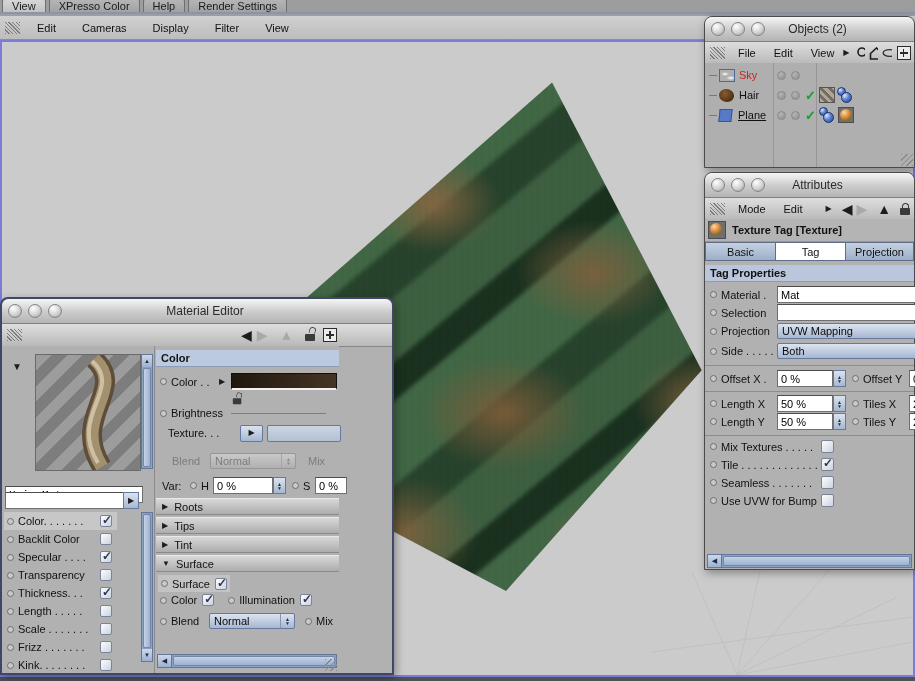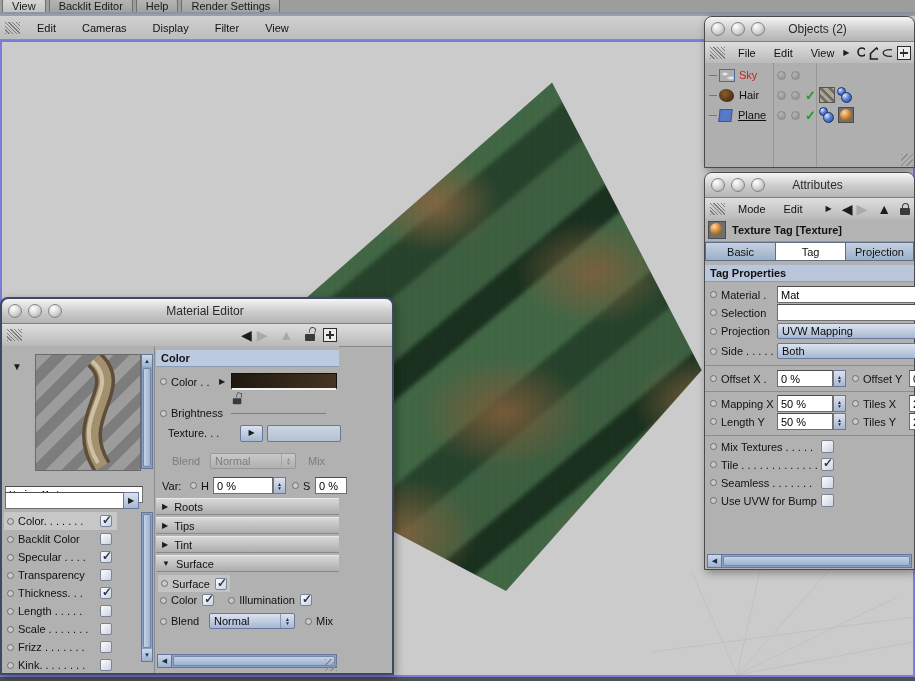--- a/index.html
+++ b/index.html
@@ -134,21 +134,21 @@
 </head>
 <body>
 
 <div id="app">
 
   <div id="tabbar" class="abs">
     <div class="tab active">
         <span>View</span>
       </div>
     <div class="tab">
-        <span>Backlit Editor</span>
+        <span>XPresso Color</span>
       </div>
     <div class="tab">
         <span>Help</span>
       </div>
     <div class="tab">
         <span>Render Settings</span>
       </div>
   </div>
 
   <div id="menubar" class="abs">
@@ -324,21 +324,21 @@
       <input class="field" style="width: 48px;" readonly="" value="0 %">
       <span class="stepper"></span>
       <span class="blt" style="margin-left:6px;"></span>
       <span class="albl" style="width:46px;">Offset Y</span>
       <input class="field" style="width: 18px;" readonly="" value="0 %">
     </div>
     <div class="sephr" style="top:218px;"></div>
 
     <div class="arow" style="left:5px;top:222px;">
       <span class="blt"></span>
-      <span class="albl" style="width:56px;">Mapping X</span>
+      <span class="albl" style="width:56px;">Length X</span>
       <input class="field" style="width: 48px;" readonly="" value="50 %">
       <span class="stepper"></span>
       <span class="blt" style="margin-left:6px;"></span>
       <span class="albl" style="width:46px;">Tiles X</span>
       <input class="field" style="width: 18px;" readonly="" value="2">
     </div>
     <div class="arow" style="left:5px;top:240px;">
       <span class="blt"></span>
       <span class="albl" style="width:56px;">Length Y</span>
       <input class="field" style="width: 48px;" readonly="" value="50 %">

